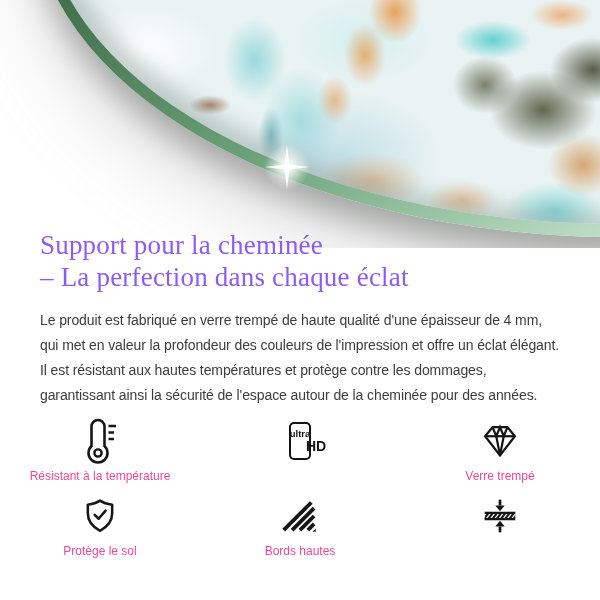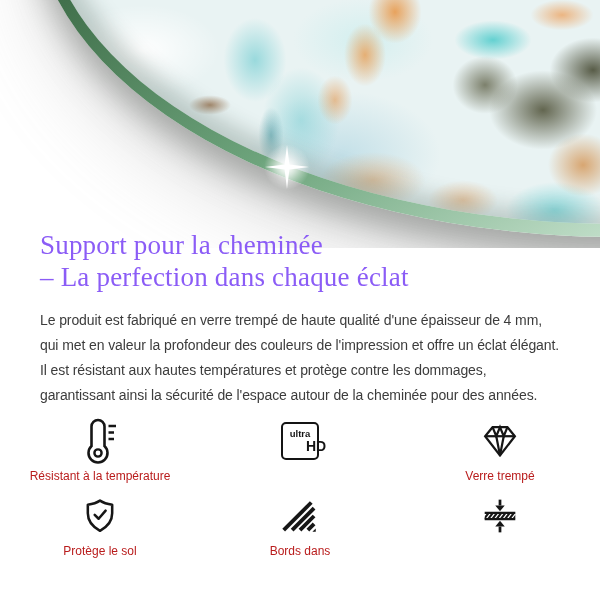--- a/index.html
+++ b/index.html
@@ -54,23 +54,23 @@
   .description{
     font-size:14px;line-height:25px;color:#3c3c3c;margin:0;letter-spacing:-.1px;max-width:540px;
   }
   
   .features{
     display:grid;grid-template-columns:repeat(3,200px);row-gap:9px;
     width:600px;margin-top:9px;position:relative;
   }
   .feature{display:flex;flex-direction:column;align-items:center;}
   .icon-box{height:47px;display:flex;align-items:center;justify-content:center;}
-  .feature-label{font-size:12px;color:#b91c1c;margin-top:5px;white-space:nowrap;}
+  .feature-label{font-size:12px;color:#ec4899;margin-top:5px;white-space:nowrap;}
   .uhd{
-    box-sizing:border-box;width:38px;height:38px;border:2.6px solid #141414;border-radius:5px;
+    box-sizing:border-box;width:22px;height:38px;border:2.6px solid #141414;border-radius:5px;
     display:flex;flex-direction:column;align-items:center;justify-content:center;color:#141414;
   }
   .uhd-top{font-size:9.5px;line-height:10px;font-weight:600;}
   .uhd-bottom{font-size:14px;line-height:14px;font-weight:700;padding-left:32px;}
   svg.glyph{display:block;}
 </style>
 </head>
 <body>
 
 <div class="page">
@@ -140,21 +140,21 @@
     <div class="feature">
       <div class="icon-box">
         <svg class="glyph" width="36" height="36" viewBox="0 0 32 32" fill="none" stroke="#161616" stroke-width="3.4">
           <path d="M1.5 28.5 L26 4"></path>
           <path d="M9 28.5 L28.5 9"></path>
           <path d="M16 28.5 L28.5 16"></path>
           <path d="M23 28.5 L28.5 23"></path>
           <path d="M27 30 L30 27 L30 30 Z" fill="#161616" stroke="none"></path>
         </svg>
       </div>
-      <div class="feature-label">Bords dans</div>
+      <div class="feature-label">Bords hautes</div>
     </div>
 
     <div class="feature">
       <div class="icon-box">
         <svg class="glyph" width="38" height="36" viewBox="0 0 36 34" fill="none" stroke="#161616">
           <defs>
             <clipPath id="barclip">
                 <rect x="3.5" y="14" width="29" height="6"></rect>
               </clipPath>
           </defs>

